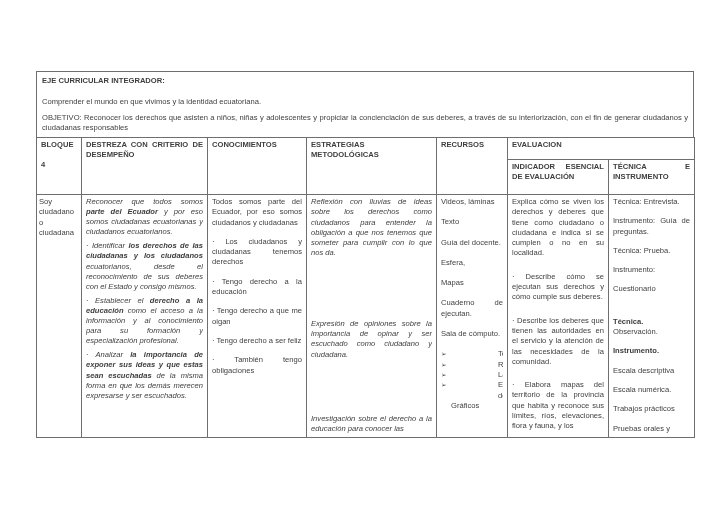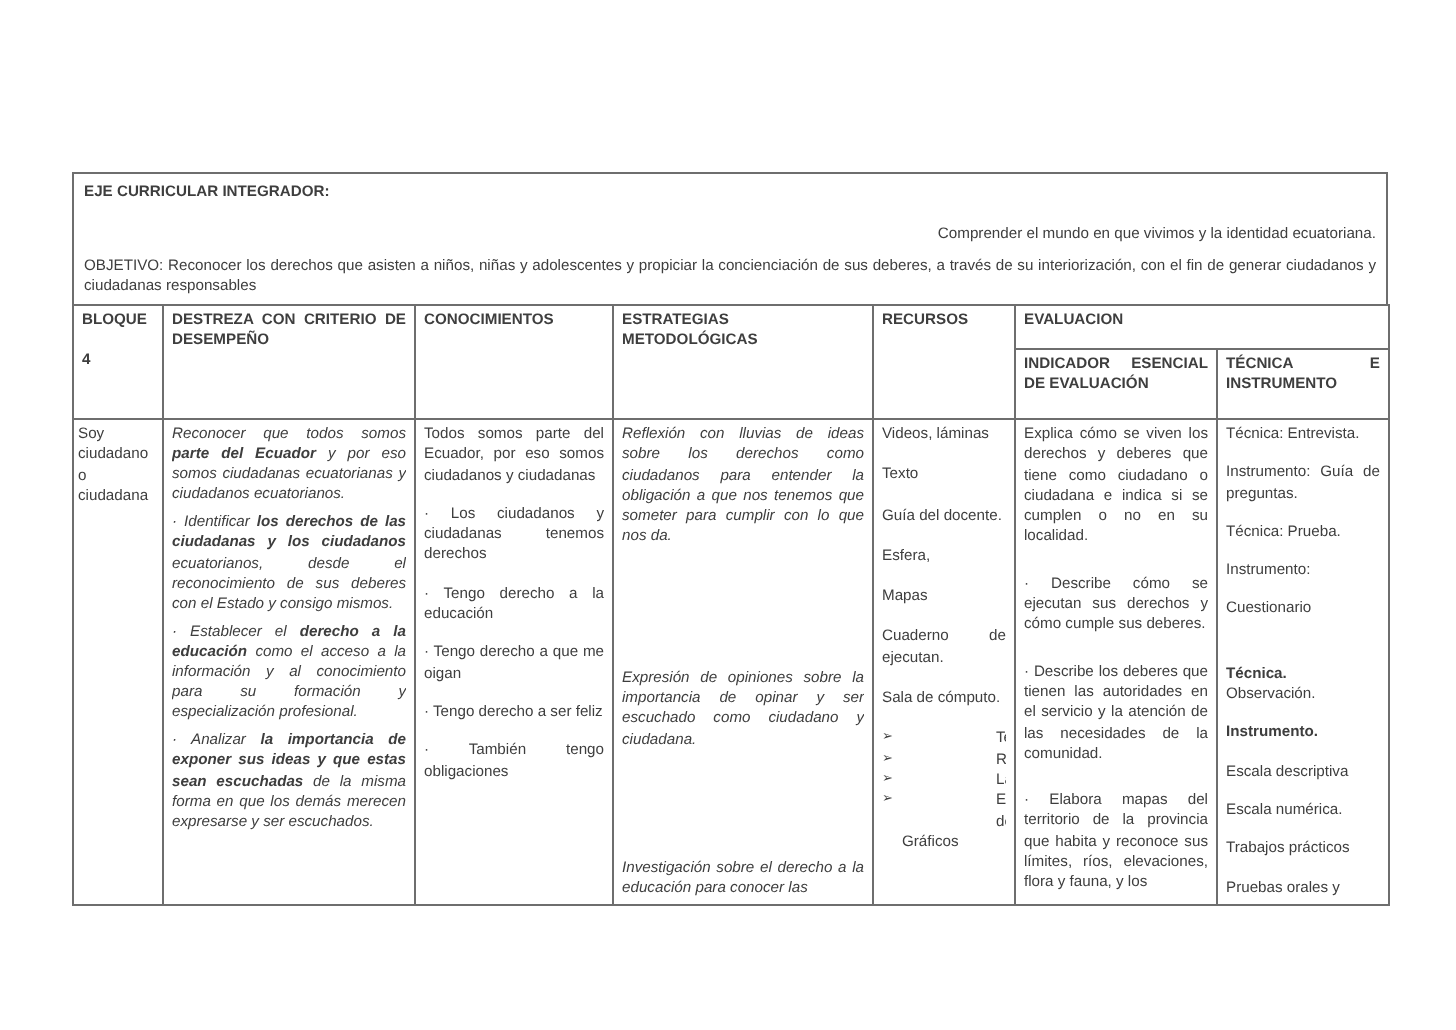--- a/index.html
+++ b/index.html
@@ -5,31 +5,31 @@
   :root { --ink:#3e3e3e; --line:#6e6e6e; --page:#ffffff; }
   * { box-sizing: border-box; }
   html,body { margin:0; padding:0; }
   body {
     width:728px; height:515px; position:relative; overflow:hidden;
     background:var(--page);
     font-family:"Liberation Sans", sans-serif;
     color:var(--ink);
     -webkit-font-smoothing:antialiased;
   }
-  .doc { position:absolute; left:36px; top:86px; width:658px; }
+  .doc { position:absolute; left:36px; top:71px; width:658px; }
 
   
   .intro {
     border:1px solid var(--line); border-bottom:0;
     height:66px; padding:4px 5px 0 5px;
     font-size:7.6px; line-height:10.4px;
   }
   .intro p { margin:0; }
   .intro .eje   { margin-bottom:11px; font-weight:bold; }
-  .intro .comp  { margin-bottom:5px;text-align:right; }
+  .intro .comp  { margin-bottom:5px; }
   .intro .obj   { text-align:justify; }
   .intro b { font-weight:normal; }
 
   
   table { border-collapse:collapse; table-layout:fixed; width:658px; }
   th, td {
     border:1px solid var(--line);
     vertical-align:top; text-align:left;
     padding:2px 4px; font-size:7.6px;
   }

